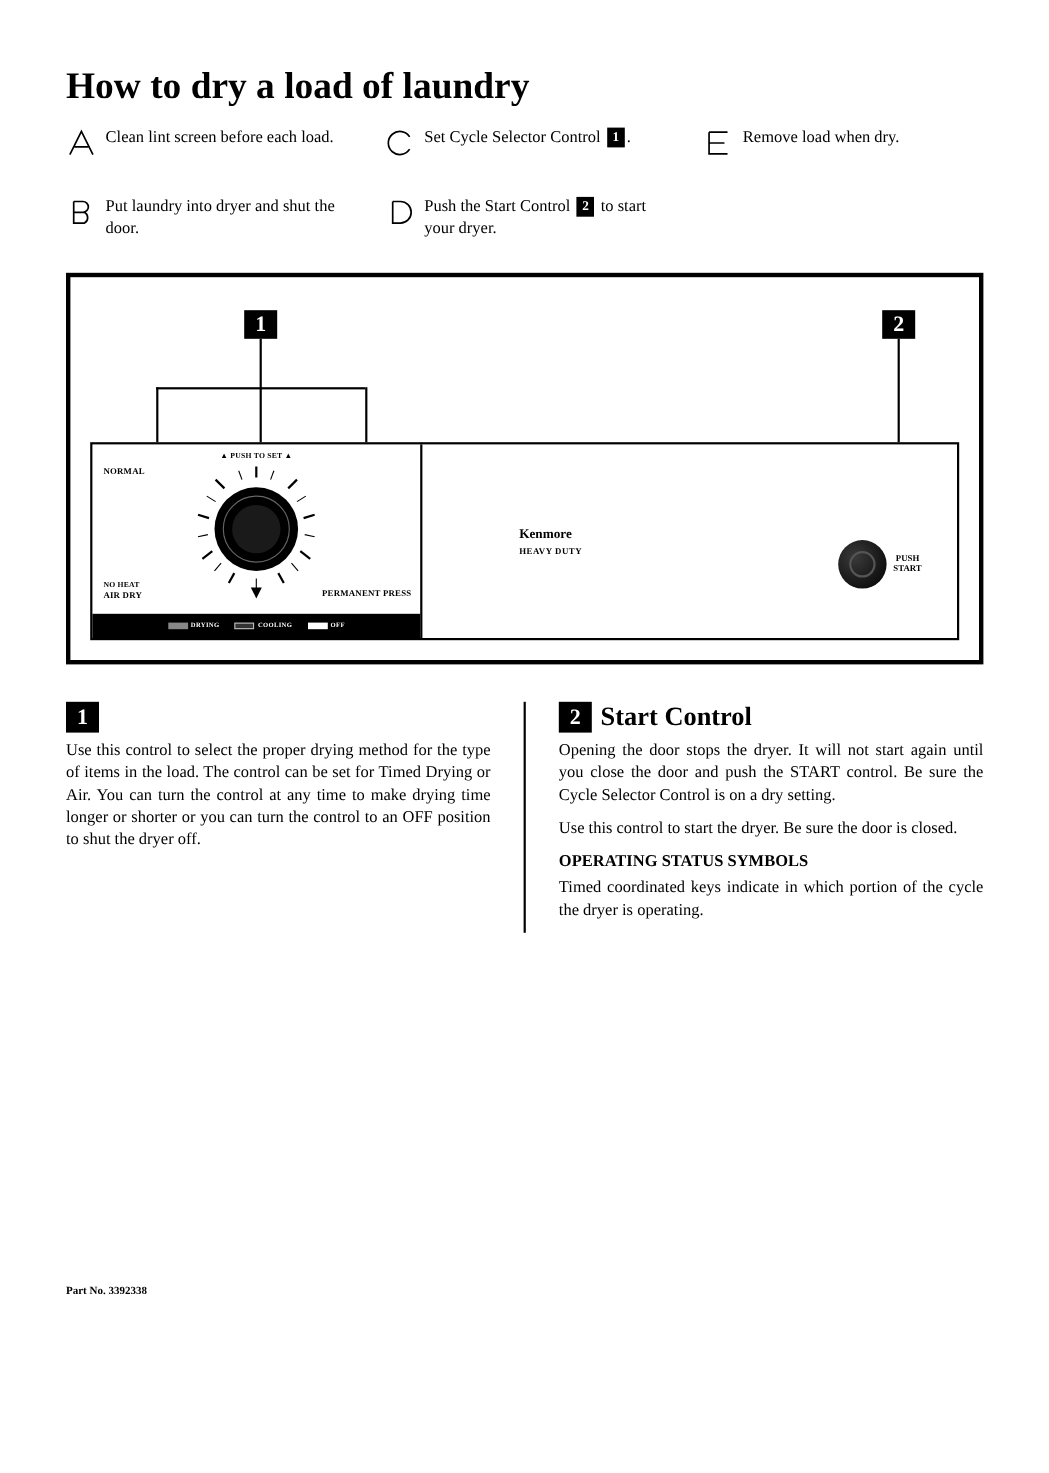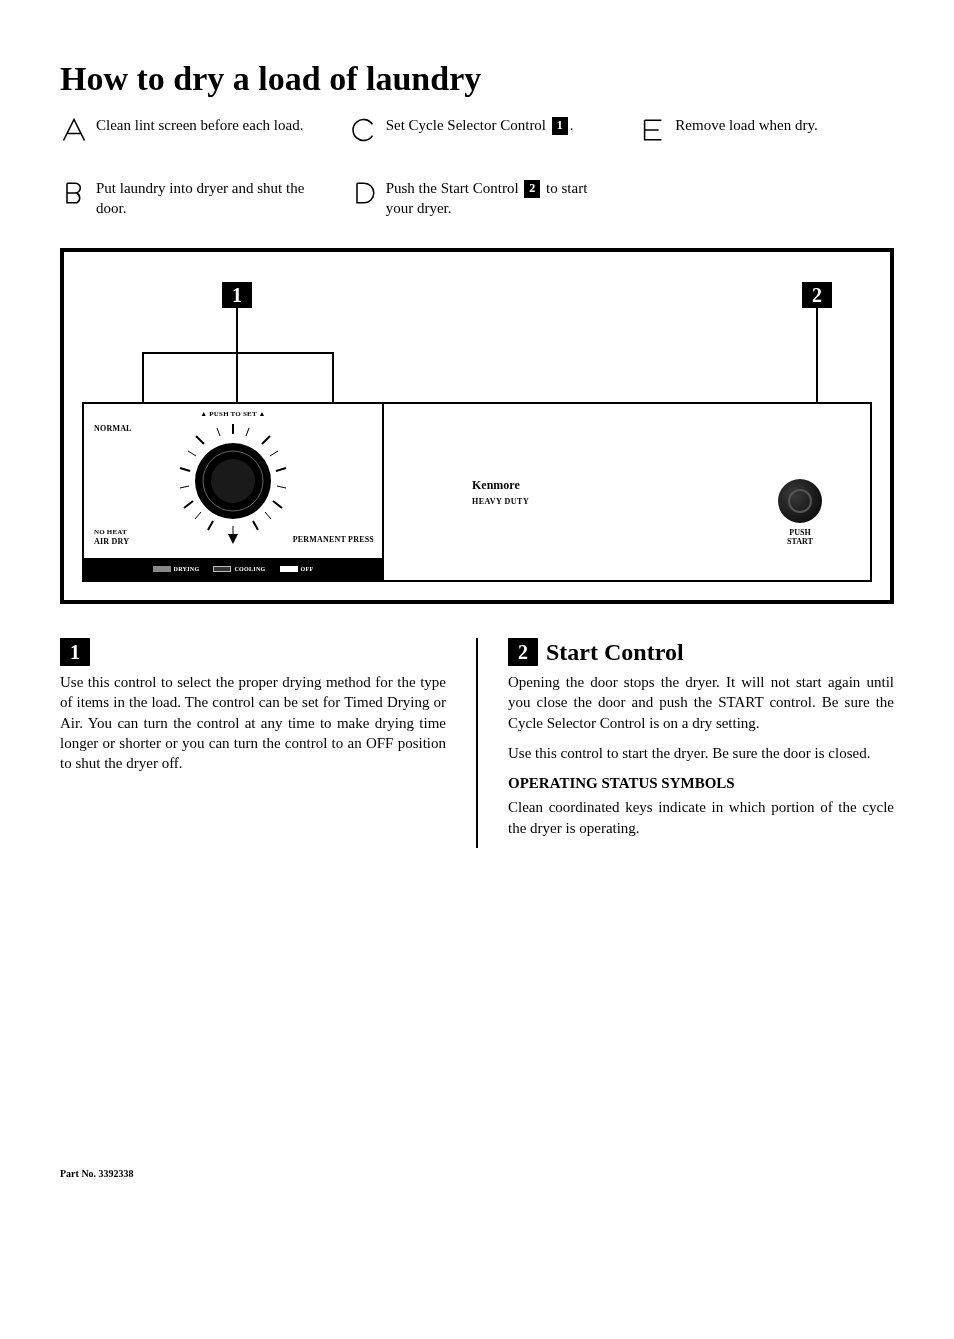--- a/index.html
+++ b/index.html
@@ -26,21 +26,21 @@
   .pill { display:flex; align-items:center; gap:3px; }
   .pill-swatch { width:18px; height:6px; }
   .pill-swatch.gray { background:#888; }
   .pill-swatch.dk { background:#333; border:1px solid #bbb;}
   .pill-swatch.wh { background:#fff; }
   .pill-text { color:#fff; font-size:6px; font-weight:bold; letter-spacing:0.3px; }
   .dial-label { position:absolute; font-size:8px; font-weight:bold; letter-spacing:0.2px; }
   .cp-mid { flex:1; display:flex; flex-direction:column; justify-content:center; align-items:flex-start; padding-left:88px; gap:4px; }
   .brand { font-size:12px; font-weight:bold; }
   .sub-brand { font-size:8px; font-weight:bold; letter-spacing:0.5px; }
-  .cp-right { flex:0 0 140px; display:flex; flex-direction:column; align-items:center; justify-content:center; gap:6px; position:relative;margin-top:42px; }
+  .cp-right { flex:0 0 140px; display:flex; flex-direction:row; align-items:center; justify-content:center; gap:6px; position:relative;margin-top:42px; }
   .start-btn { width:44px; height:44px; border-radius:50%; background: radial-gradient(circle at 35% 35%, #3a3a3a, #000); position:relative; }
   .start-btn::after { content:""; position:absolute; inset:10px; border-radius:50%; border:2px solid #555; }
   .start-text { font-size:8px; font-weight:bold; text-align:center; line-height:1.1; }
 
   .controls-desc { display:flex; margin-top: 34px; gap: 0; }
   .ctrl-col { flex:1; padding-right: 30px; }
   .ctrl-col.right { border-left: 2px solid #000; padding-left: 30px; padding-right:0; }
   .ctrl-head { display:flex; align-items:center; gap:8px; margin-bottom:6px; }
   .ctrl-head .num { background:#000; color:#fff; font-size:20px; font-weight:bold; width:30px; height:28px; display:flex; align-items:center; justify-content:center; }
   .ctrl-head .ctrl-title { font-size:24px; font-weight:bold; }
@@ -196,19 +196,19 @@
     </div>
     <div class="ctrl-col right">
       <div class="ctrl-head">
         <span class="num">2</span>
         <span class="ctrl-title">Start Control</span>
       </div>
       <div class="ctrl-body">
         <p>Opening the door stops the dryer. It will not start again until you close the door and push the START control. Be sure the Cycle Selector Control is on a dry setting.</p>
         <p>Use this control to start the dryer. Be sure the door is closed.</p>
         <div class="ctrl-sub">OPERATING STATUS SYMBOLS</div>
-        <p>Clean coordinated keys indicate in which portion of the cycle the dryer is operating.</p>
+        <p>Timed coordinated keys indicate in which portion of the cycle the dryer is operating.</p>
       </div>
     </div>
   </div>
 
   <div class="footer">Part No. 3392338</div>
 </div>
 
 </body></html>

